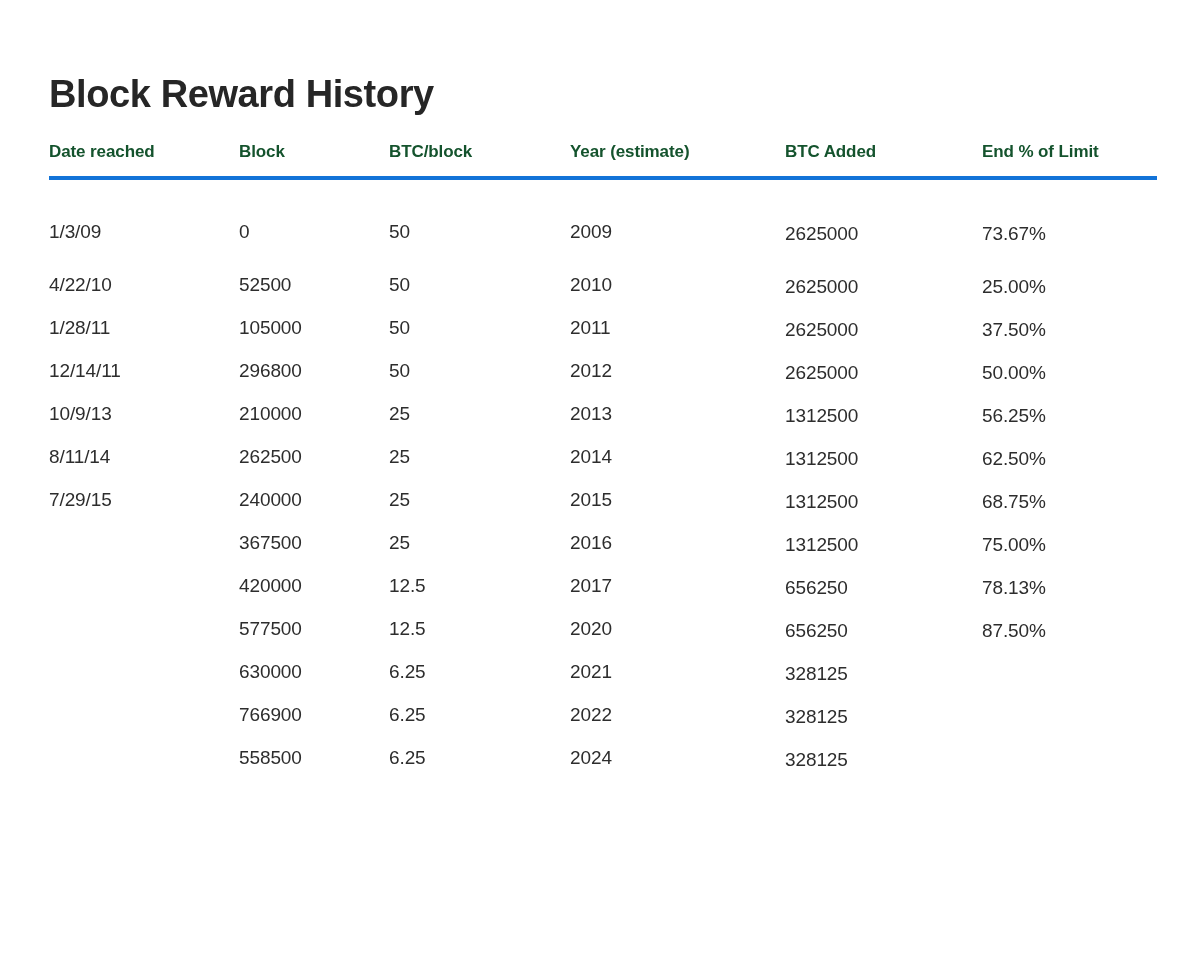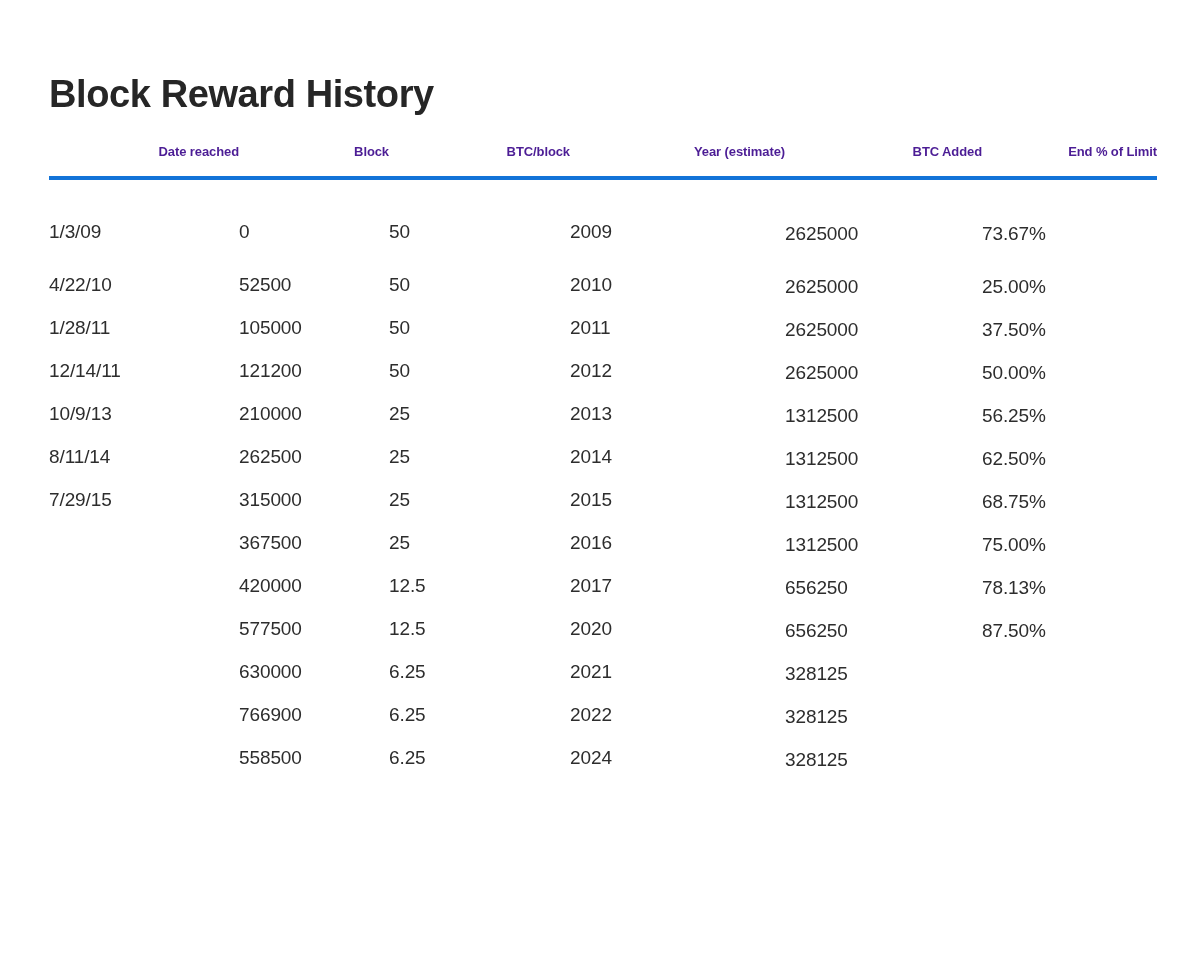--- a/index.html
+++ b/index.html
@@ -42,25 +42,25 @@
     width: 1108px;
   }
 
   table.reward-table {
     border-collapse: collapse;
     width: 1108px;
     table-layout: fixed;
   }
 
   table.reward-table th {
-    text-align: right;
-    font-size: 13px;
+    text-align: left;
+    font-size: 17px;
     line-height: 24px;
     font-weight: bold;
-    color: #4c1d95;
+    color: #14532d;
     padding: 0 0 12px 0;
     vertical-align: bottom;
     white-space: nowrap;
     letter-spacing: -0.1px;
   }
 
   table.reward-table thead tr {
     border-bottom: 4px solid #1273d8;
   }
 
@@ -144,21 +144,21 @@
           <tr>
             <td class="cell-date">1/28/11</td>
             <td class="cell-block">105000</td>
             <td class="cell-btc">50</td>
             <td class="cell-year">2011</td>
             <td class="cell-added">2625000</td>
             <td class="cell-pct">37.50%</td>
           </tr>
           <tr>
             <td class="cell-date">12/14/11</td>
-            <td class="cell-block">121200</td>
+            <td class="cell-block">296800</td>
             <td class="cell-btc">50</td>
             <td class="cell-year">2012</td>
             <td class="cell-added">2625000</td>
             <td class="cell-pct">50.00%</td>
           </tr>
           <tr>
             <td class="cell-date">10/9/13</td>
             <td class="cell-block">210000</td>
             <td class="cell-btc">25</td>
             <td class="cell-year">2013</td>
@@ -168,21 +168,21 @@
           <tr>
             <td class="cell-date">8/11/14</td>
             <td class="cell-block">262500</td>
             <td class="cell-btc">25</td>
             <td class="cell-year">2014</td>
             <td class="cell-added">1312500</td>
             <td class="cell-pct">62.50%</td>
           </tr>
           <tr>
             <td class="cell-date">7/29/15</td>
-            <td class="cell-block">315000</td>
+            <td class="cell-block">240000</td>
             <td class="cell-btc">25</td>
             <td class="cell-year">2015</td>
             <td class="cell-added">1312500</td>
             <td class="cell-pct">68.75%</td>
           </tr>
           <tr>
             <td class="cell-date"></td>
             <td class="cell-block">367500</td>
             <td class="cell-btc">25</td>
             <td class="cell-year">2016</td>

